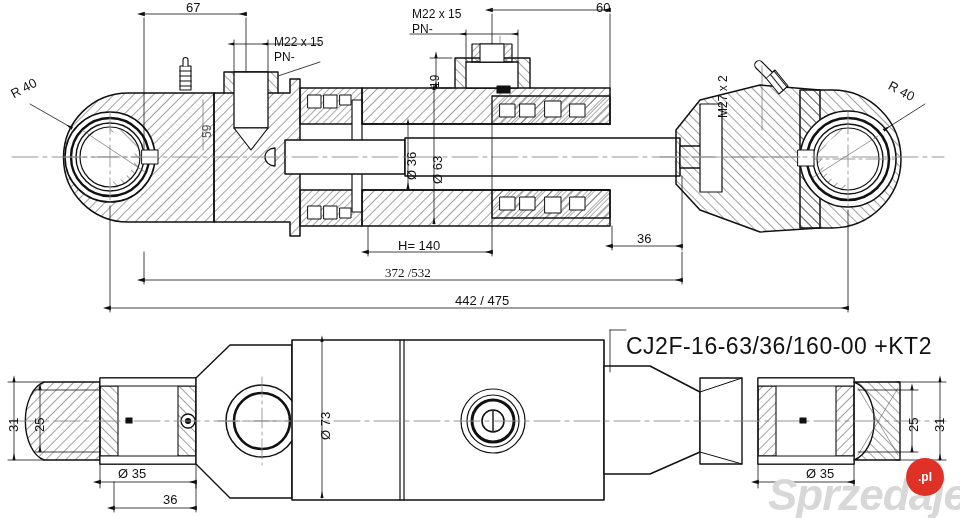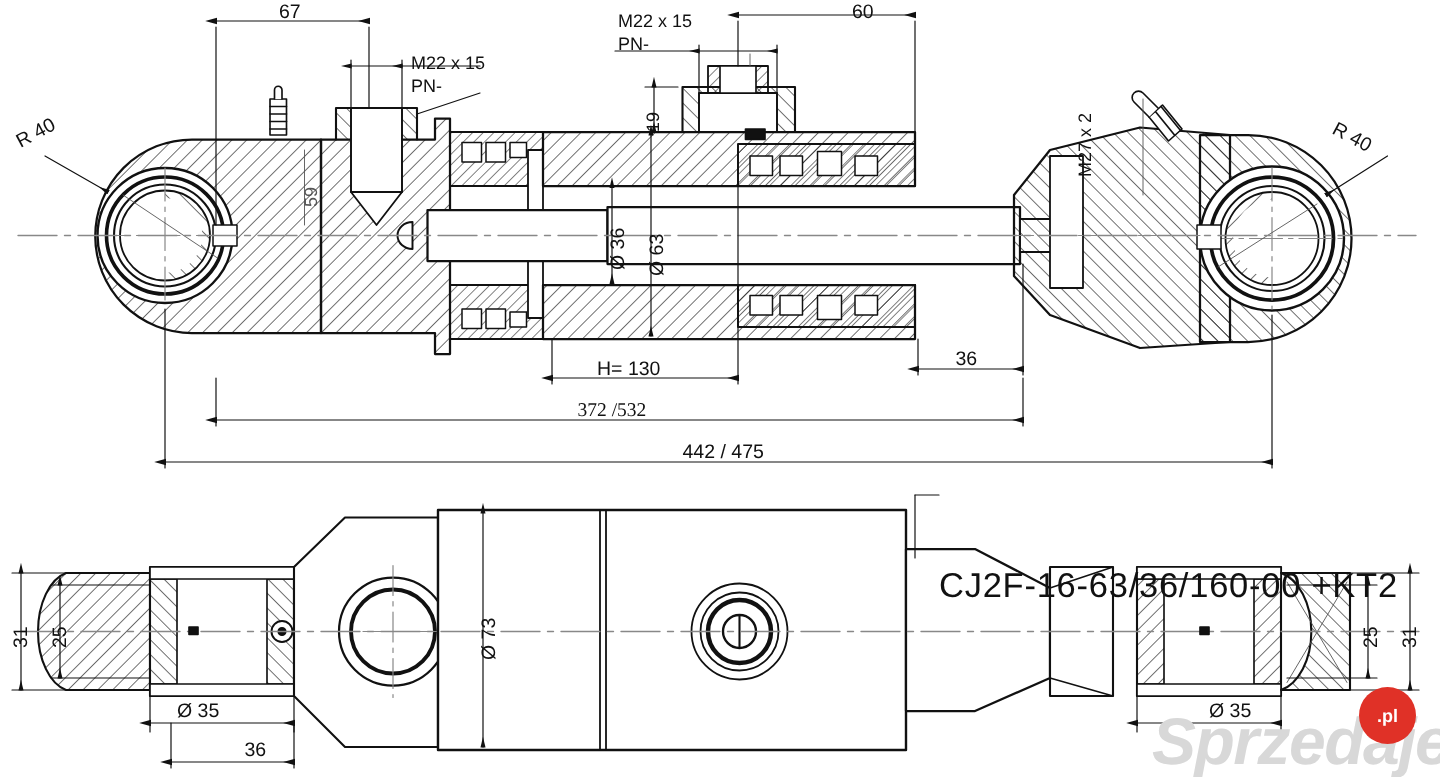--- a/index.html
+++ b/index.html
@@ -268,29 +268,29 @@
       <line x1="758" y1="464" x2="758" y2="488"></line>
       <line x1="854" y1="464" x2="854" y2="488"></line>
       <line x1="758" y1="482" x2="854" y2="482" marker-start="url(#ar)" marker-end="url(#ar)"></line>
 
       <line x1="610" y1="330" x2="610" y2="372"></line>
       <line x1="610" y1="330" x2="626" y2="330"></line>
     </g>
   </g>
 </svg>
 
-<div class="lbl title" style="left:626px;top:333px;margin-top:44px;">CJ2F-16-63/36/160-00 +KT2</div>
+<div class="lbl title" style="left:626px;top:333px;">CJ2F-16-63/36/160-00 +KT2</div>
 
 <div class="lbl dim" style="left:186px;top:0px;">67</div>
-<div class="lbl dim" style="left:568px;top:0px;">60</div>
+<div class="lbl dim" style="left:596px;top:0px;">60</div>
 <div class="lbl dim-sm rot90" style="left:428px;top:88px;">19</div>
 <div class="lbl dim" style="left:637px;top:231px;">36</div>
 <div class="lbl dim rot90" style="left:404px;top:180px;">Ø 36</div>
 <div class="lbl dim rot90" style="left:430px;top:184px;">Ø 63</div>
-<div class="lbl dim" style="left:398px;top:238px;">H= 130</div>
+<div class="lbl dim" style="left:398px;top:238px;">H= 140</div>
 <div class="lbl dim" style="left:385px;top:265px;font-family:Liberation Serif, serif;">372 /532</div>
 <div class="lbl dim" style="left:455px;top:293px;">442 / 475</div>
 <div class="lbl dim-sm rot90" style="left:200px;top:138px;color:#555;">59</div>
 
 <div class="lbl thread" style="left:274px;top:36px;">M22 x 15</div>
 <div class="lbl thread" style="left:274px;top:51px;">PN-</div>
 <div class="lbl thread" style="left:412px;top:8px;">M22 x 15</div>
 <div class="lbl thread" style="left:412px;top:23px;">PN-</div>
 <div class="lbl thread rot90" style="left:717px;top:118px;">M27 x 2</div>
 

